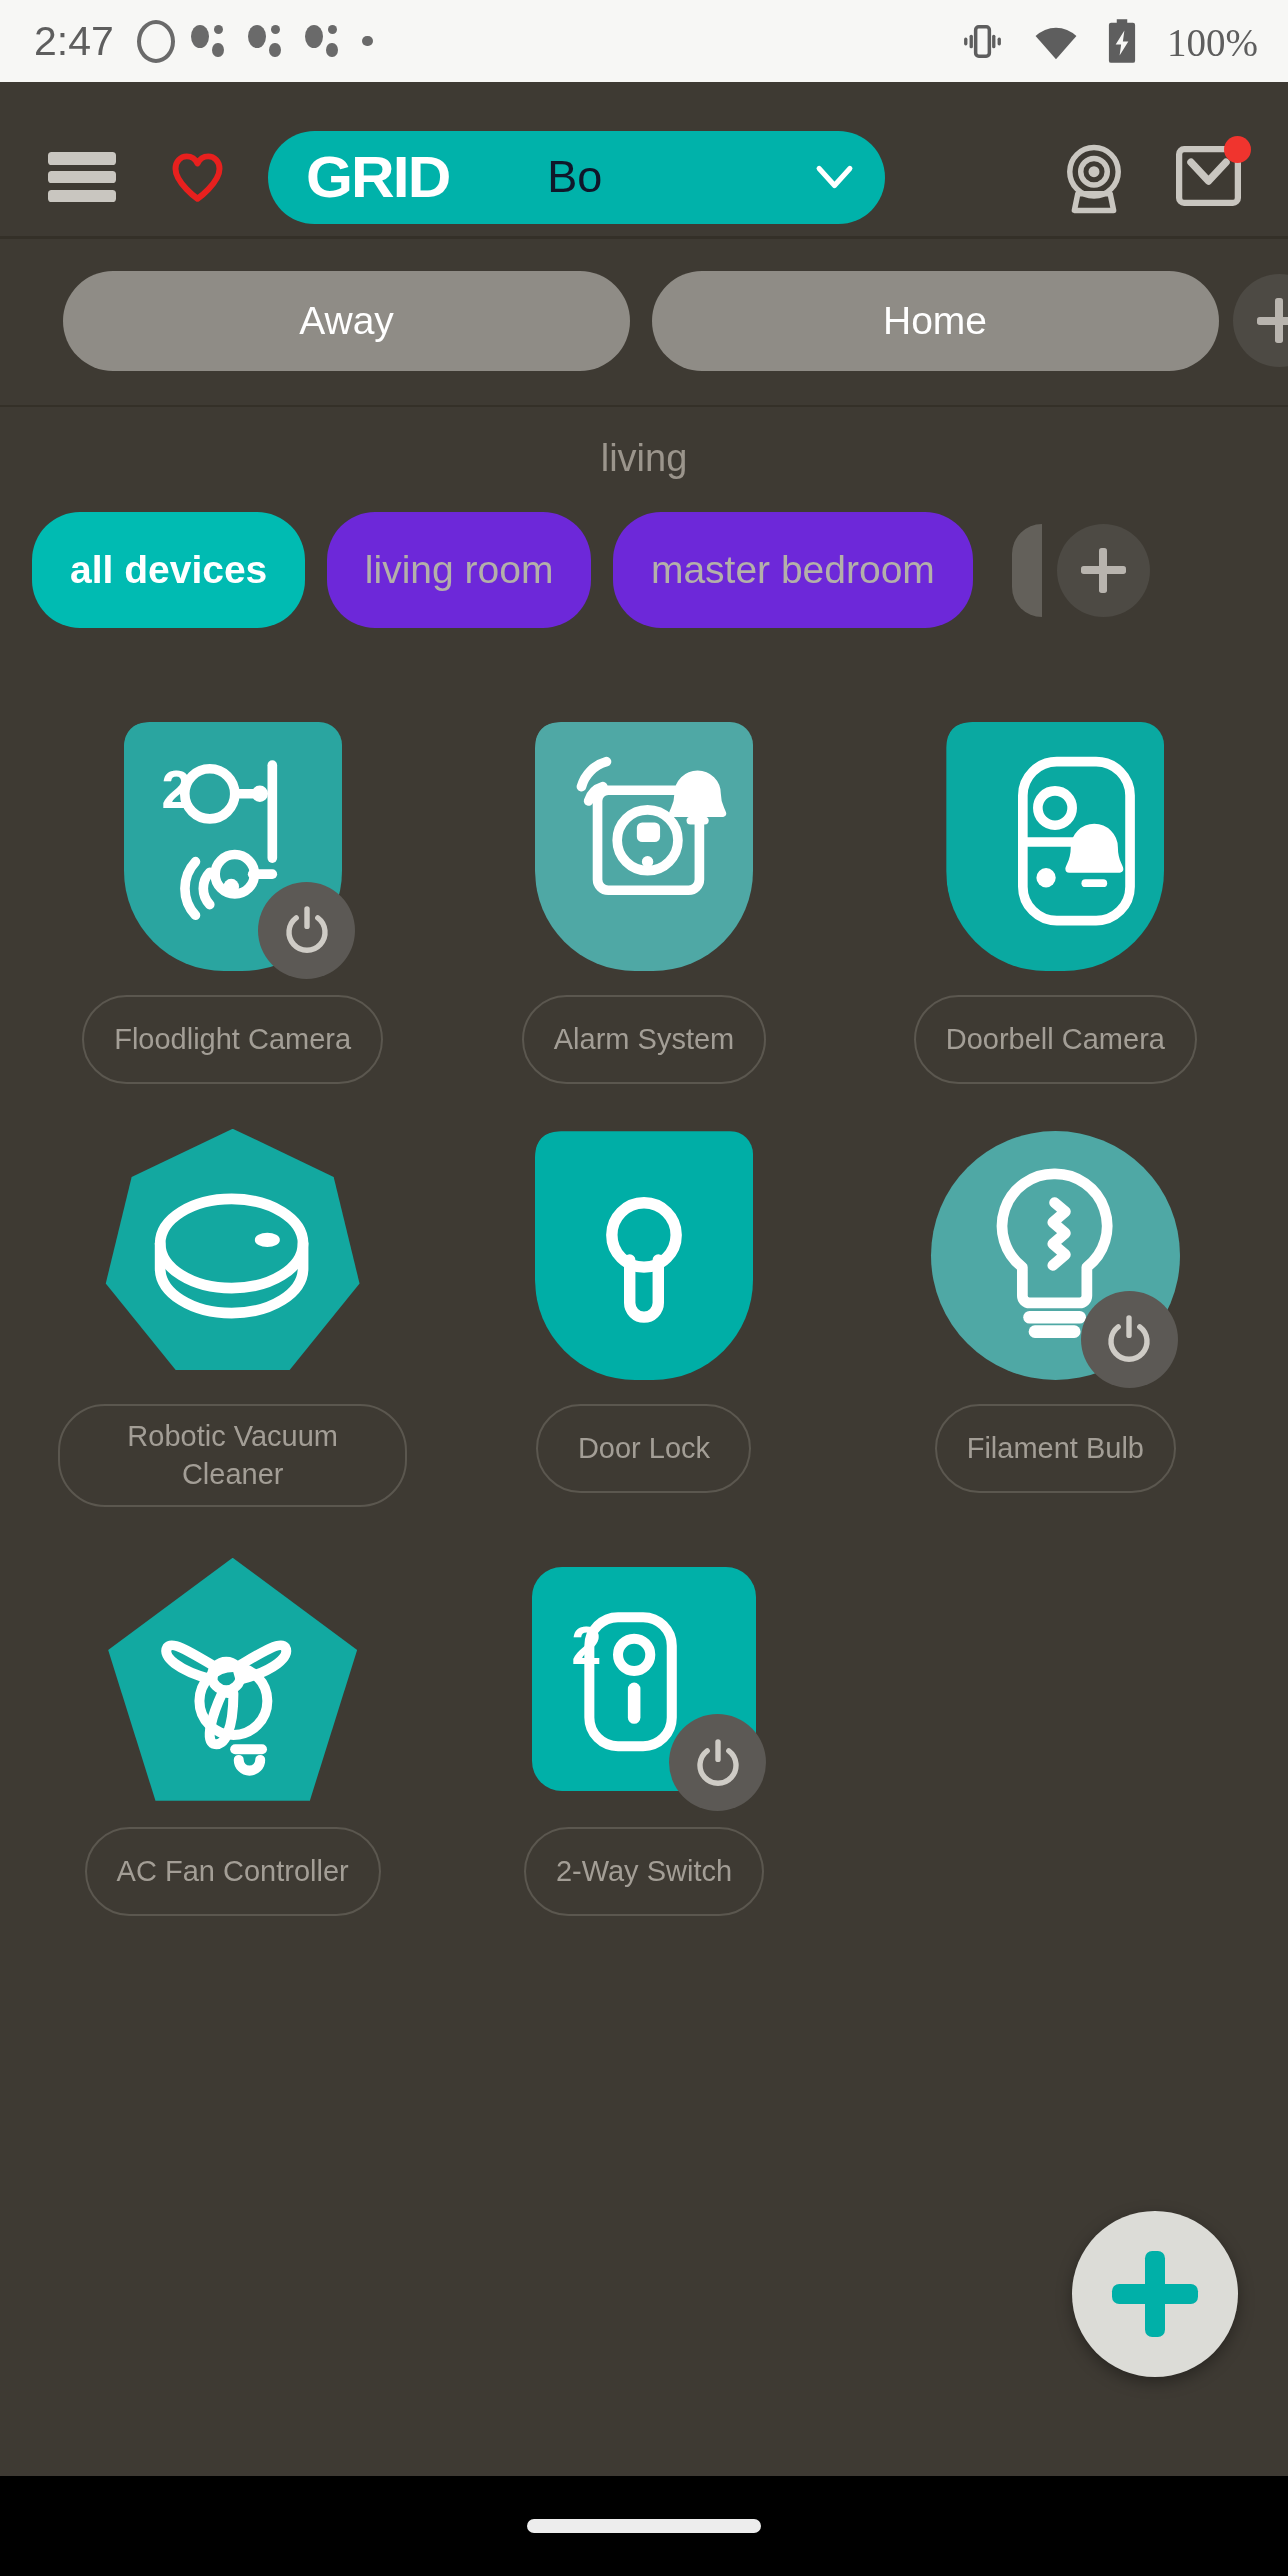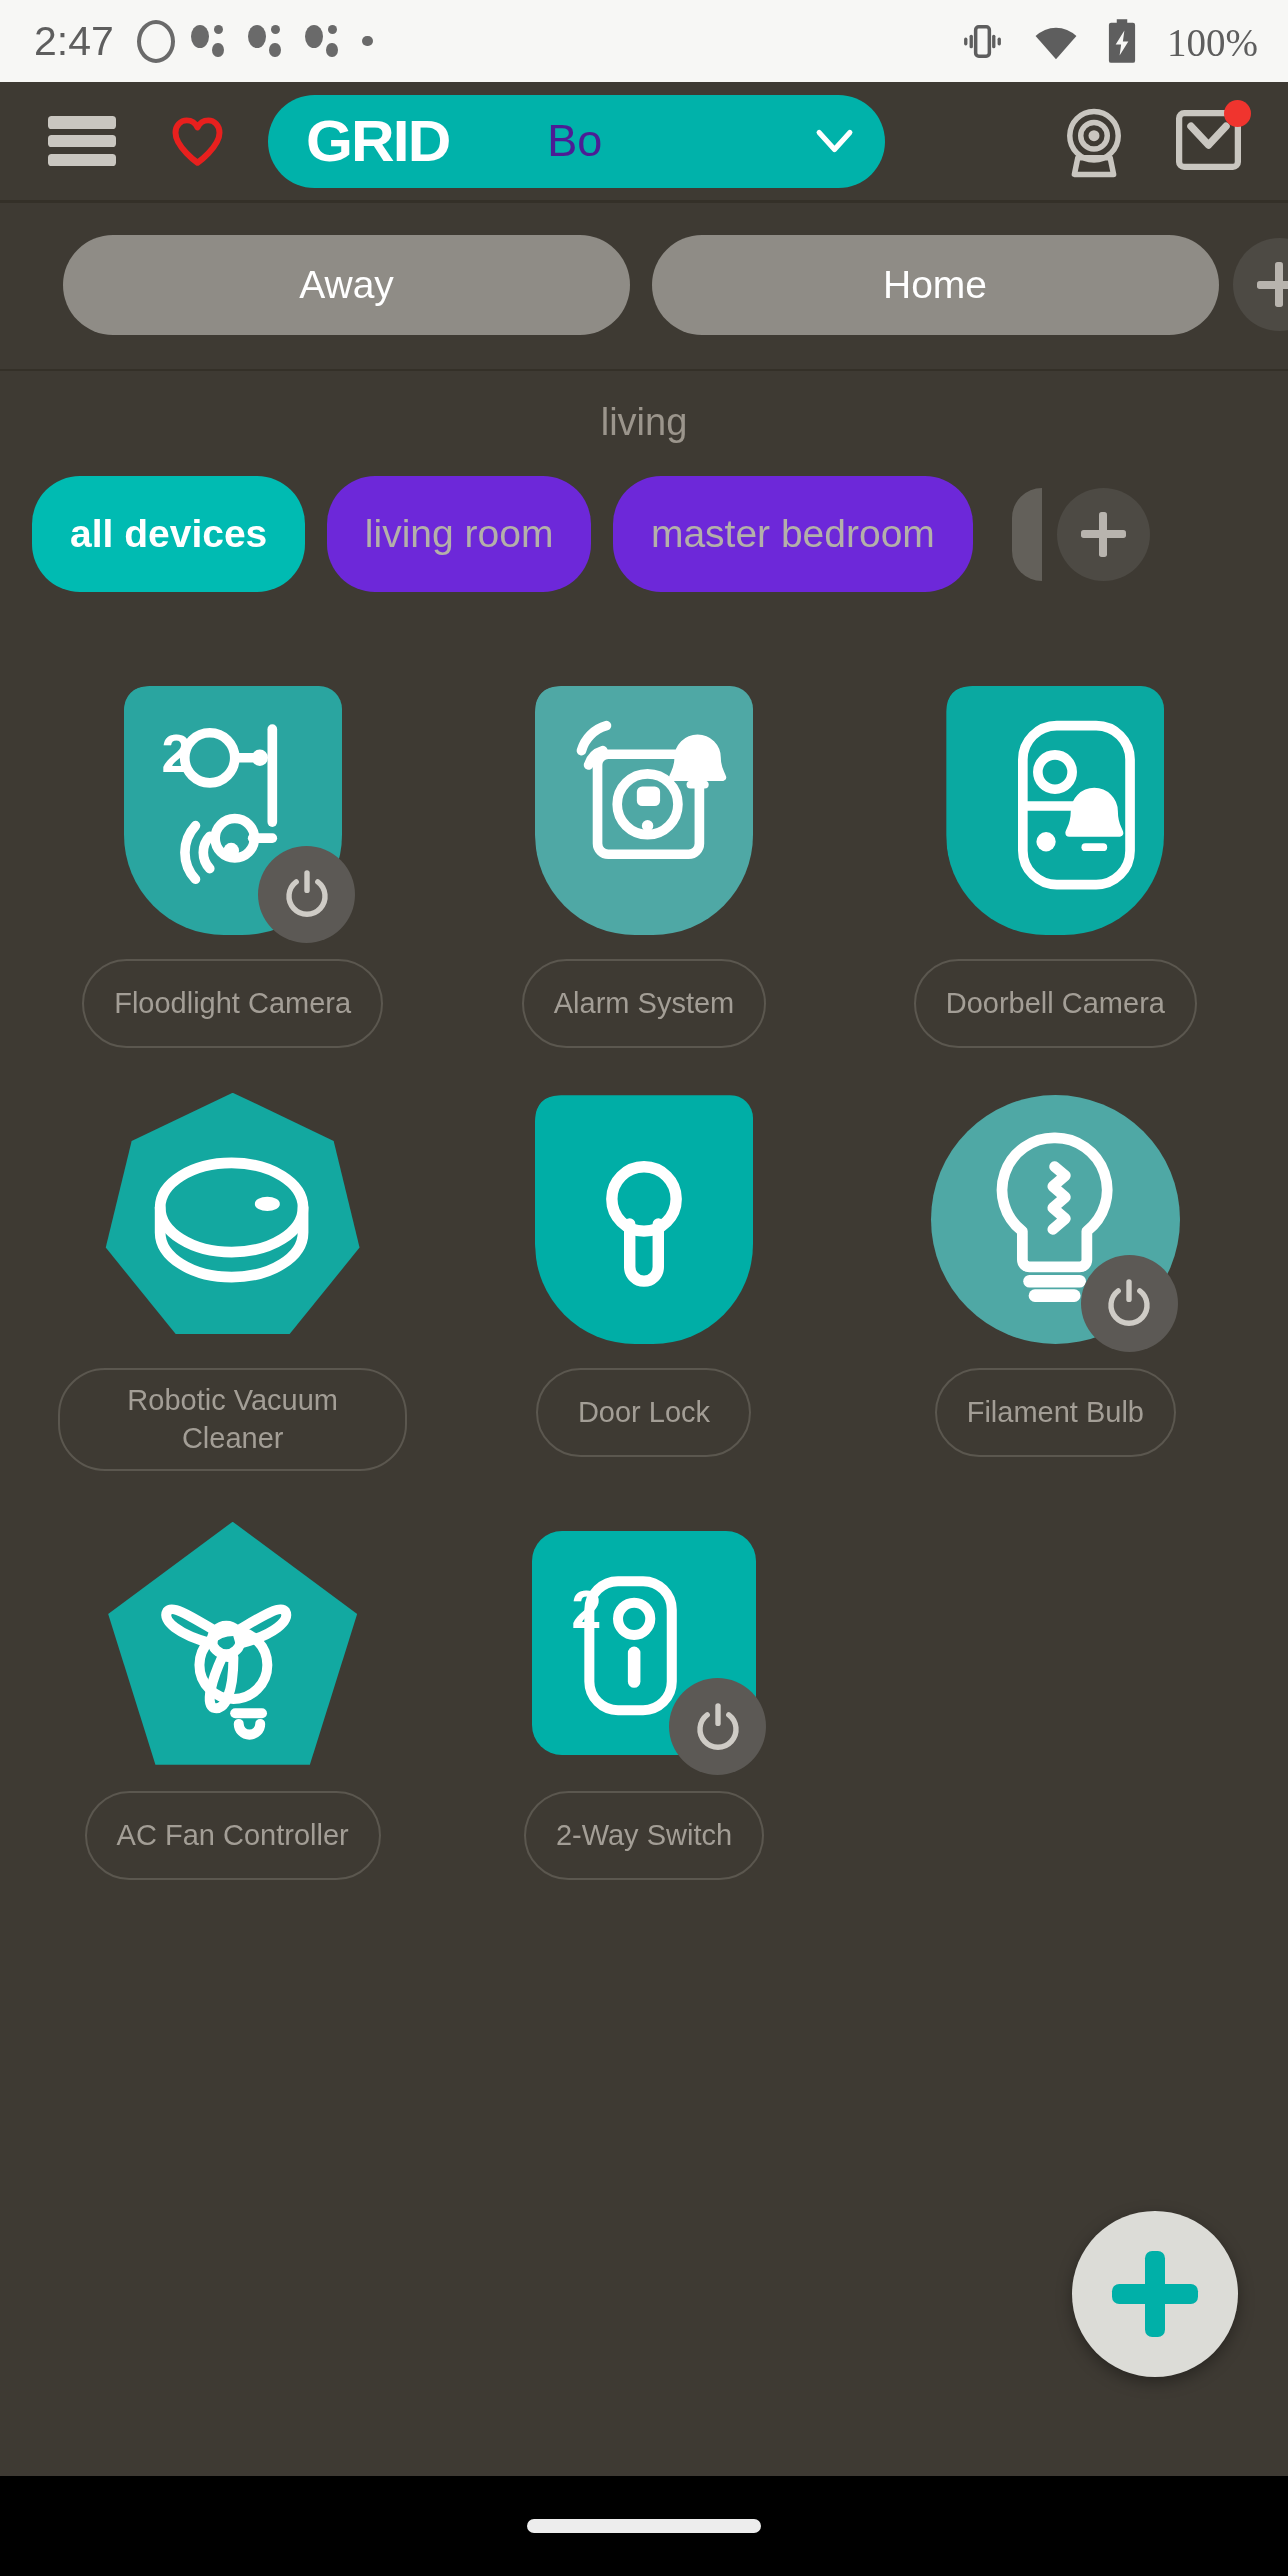--- a/index.html
+++ b/index.html
@@ -69,20 +69,21 @@
 
   
   .app-bar {
     height: 118px;
     background: #3E3A33;
     display: flex;
     align-items: center;
     padding: 0 30px;
     flex-shrink: 0;
     position: relative;
+    margin-top: 36px;
   }
   .hamburger {
     width: 68px; height: 50px;
     display: flex; flex-direction: column; justify-content: space-between;
     margin-left: 18px;
   }
   .hamburger span {
     display: block; height: 12.5px; background: #C9C6C0; border-radius: 3.6px;
   }
   .heart-btn {
@@ -107,21 +108,21 @@
     font-weight: 700;
     color: #FFFFFF;
     letter-spacing: -1.8px;
     font-stretch: condensed;
     transform: scaleX(1.06);
     transform-origin: left center;
   }
   .brand-user {
     margin-left: 106px;
     font-size: 45px;
-    color: #4c1d95;
+    color: #0f172a;
     font-weight: 400;
   }
   .brand-chevron {
     margin-left: auto;
     width: 41px; height: 41px;
     display:flex; align-items:center; justify-content:center;
   }
   .appbar-right {
     margin-left: auto;
     display: flex;

